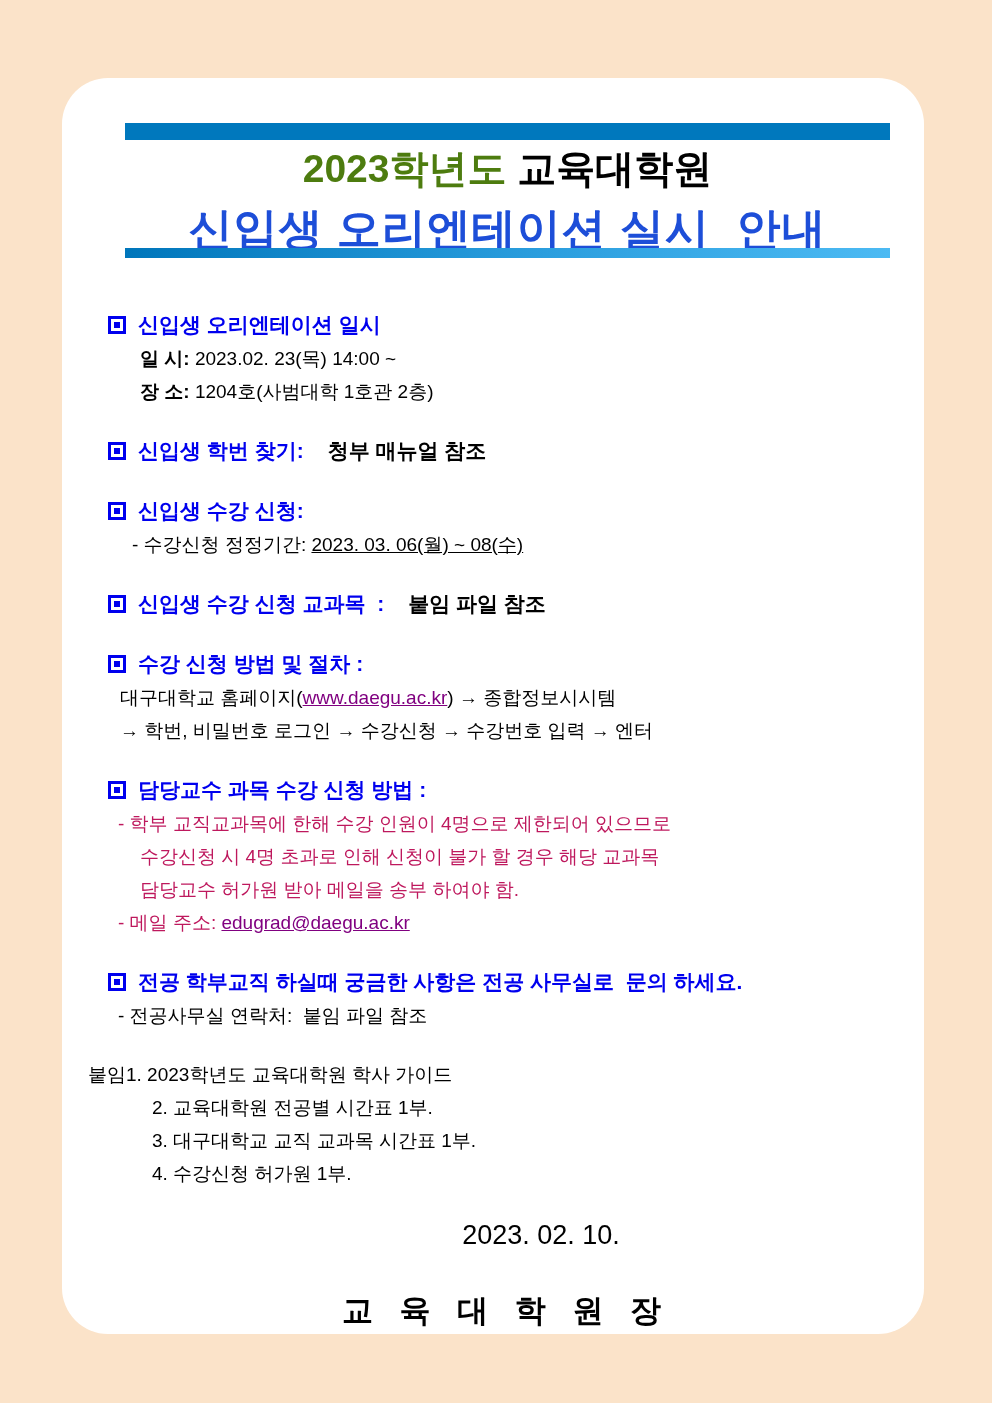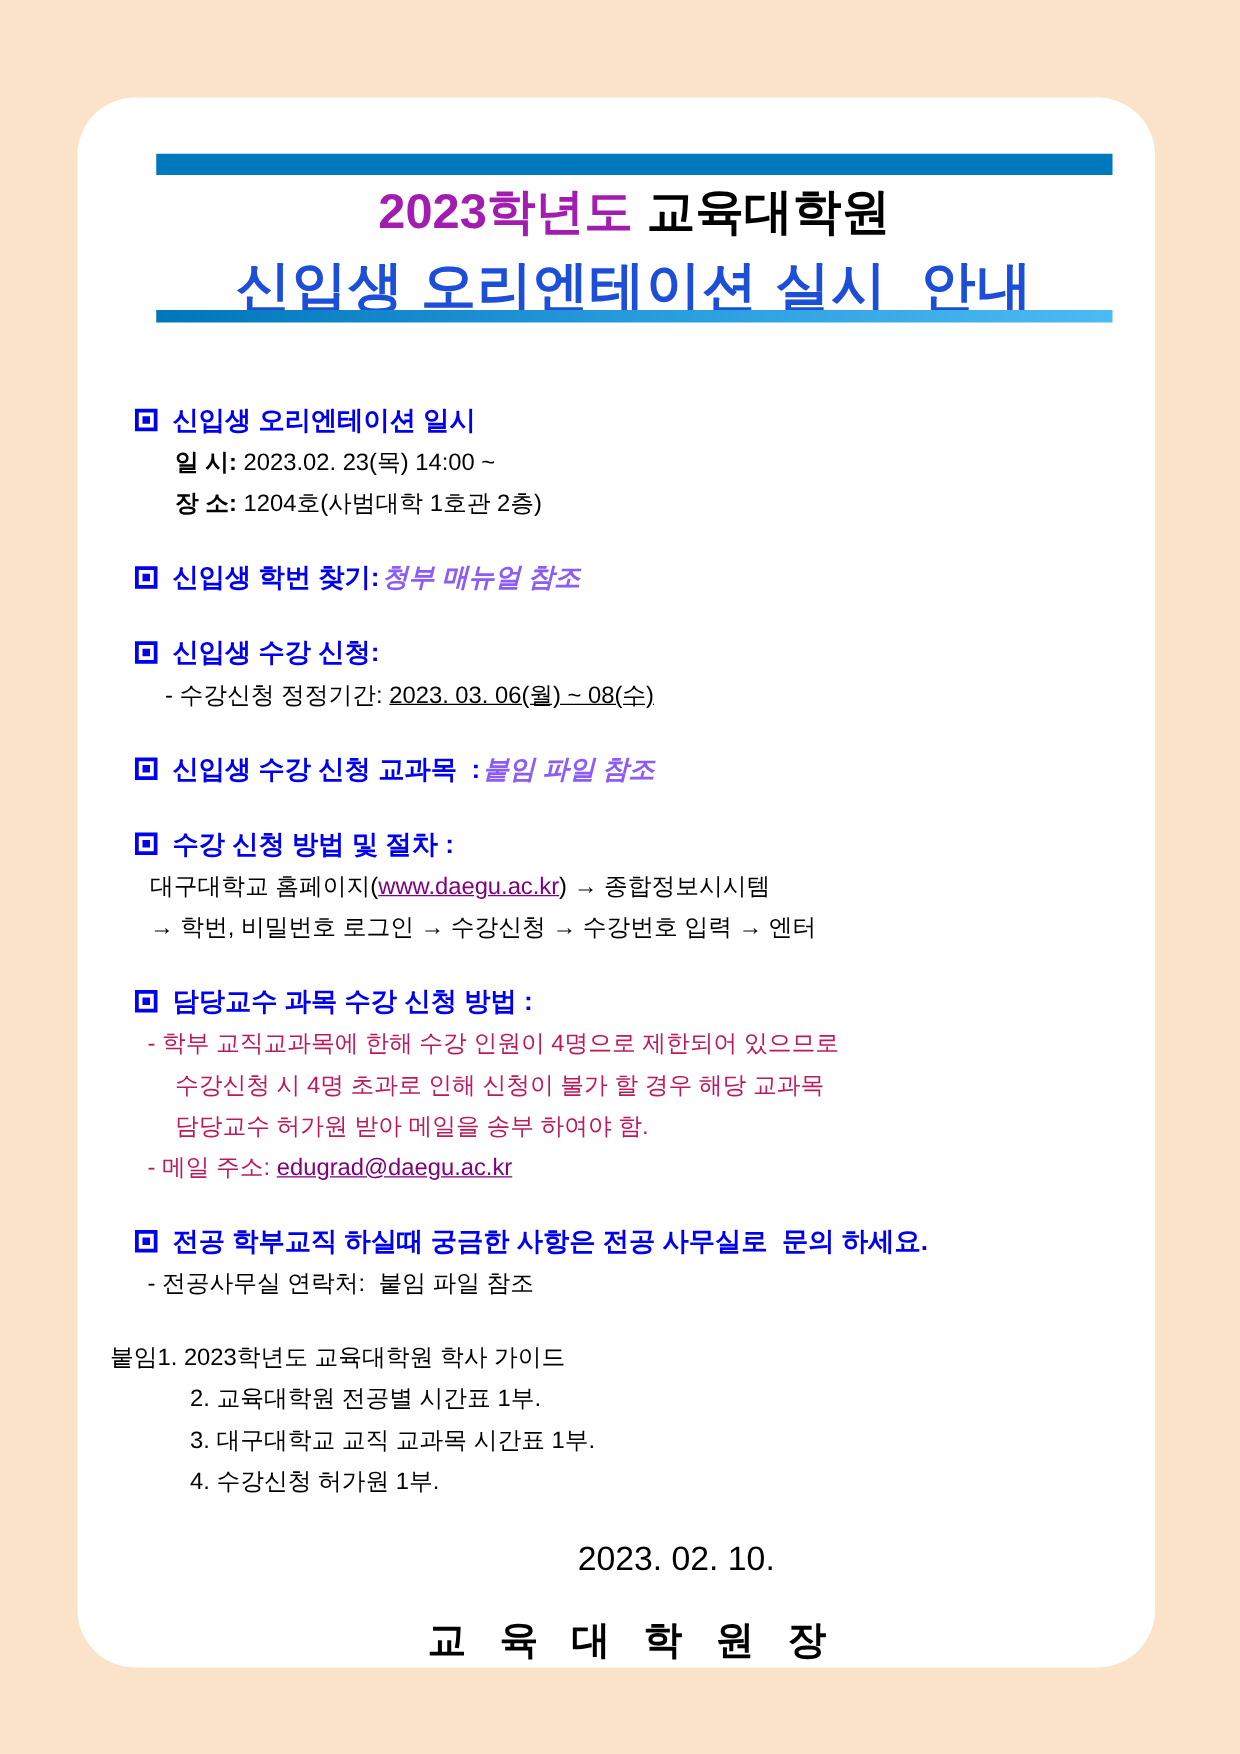--- a/index.html
+++ b/index.html
@@ -14,56 +14,56 @@
     position:absolute; left:62px; top:78px;
     width:862px; height:1256px;
     background:#ffffff; border-radius:46px;
   }
   .top-bar {
     position:absolute; top:45px; left:63px;
     width:765px; height:17px; background:#0078bd;
   }
   .title-block { position:absolute; top:64px; left:63px; width:765px; text-align:center; }
   .title-line1 { font-size:39px; font-weight:bold; white-space:pre-wrap; color:#000; }
-  .title-accent { color:#a21caf; }
+  .title-accent { color:#4d7c0f; }
   .title-line2 { font-size:44px; font-weight:bold; margin-top:4px; white-space:pre-wrap; letter-spacing:1px; color:#1d4ed8; }
   .grad-bar {
     position:absolute; top:170px; left:63px;
     width:765px; height:10px;
     background:linear-gradient(90deg,#0076bb 0%,#2b9ede 55%,#4cbaf3 100%);
   }
   .content { position:absolute; top:226px; left:46px; width:796px; font-size:19px; }
   .sec { margin-top:26px; }
-  .sec:first-child { margin-top:16px; }
+  .sec:first-child { margin-top:4px; }
   .h { line-height:34px; color:#0000ee; font-weight:bold; font-size:21px; white-space:pre-wrap; }
   .bullet {
     display:inline-block; width:18px; height:18px;
     border:3px solid #0000ee; position:relative;
     vertical-align:-2px; margin-right:12px;
   }
   .bullet::after {
     content:''; position:absolute; left:3px; top:3px;
     width:6px; height:6px; background:#0000ee;
   }
   .line { line-height:33px; white-space:pre-wrap; }
   .lbl { font-weight:bold; }
   .u { text-decoration:underline; }
   .link { color:#800080; text-decoration:underline; }
   .red { color:#be185d; }
-  .note { font-weight:bold; color:#8b5cf6; margin-left:2px;font-style:italic; }
+  .note { font-weight:bold; color:#000000; margin-left:24px; }
   .ind32 { padding-left:32px; }
   .ind24 { padding-left:24px; }
   .ind12 { padding-left:12px; }
   .ind10 { padding-left:10px; }
   .attach { margin-left:-20px; margin-top:26px; }
   .attach .row { line-height:33px; white-space:pre-wrap; }
   .attach .row.cont { padding-left:64px; }
   .attach .prefix { }
   .date-line { margin-top:27px; text-align:center; padding-left:70px; font-size:27px; line-height:36px; }
-  .sign-line { margin-top:27px; text-align:center; font-size:31px; font-weight:bold; letter-spacing:9px; line-height:40px; }
+  .sign-line { margin-top:38px; text-align:center; font-size:31px; font-weight:bold; letter-spacing:9px; line-height:40px; }
 </style>
 </head>
 <body>
 
 <div class="card">
 
   <div class="top-bar"></div>
 
   <div class="title-block">
     <div class="title-line1"><span class="title-accent">2023학년도</span><span> 교육대학원</span></div>

